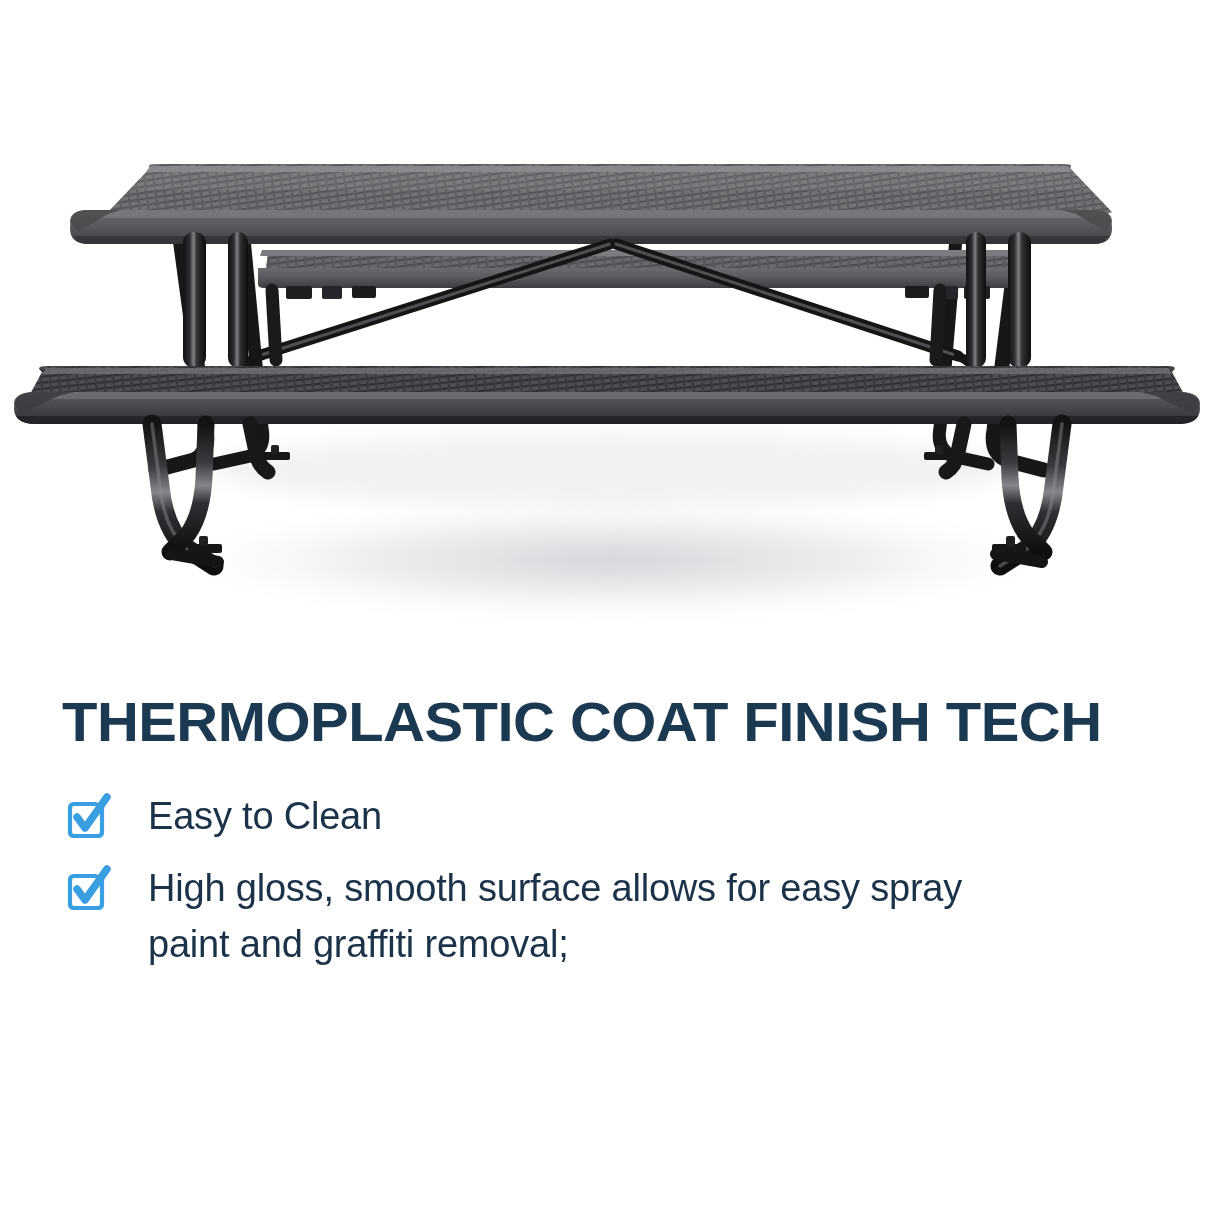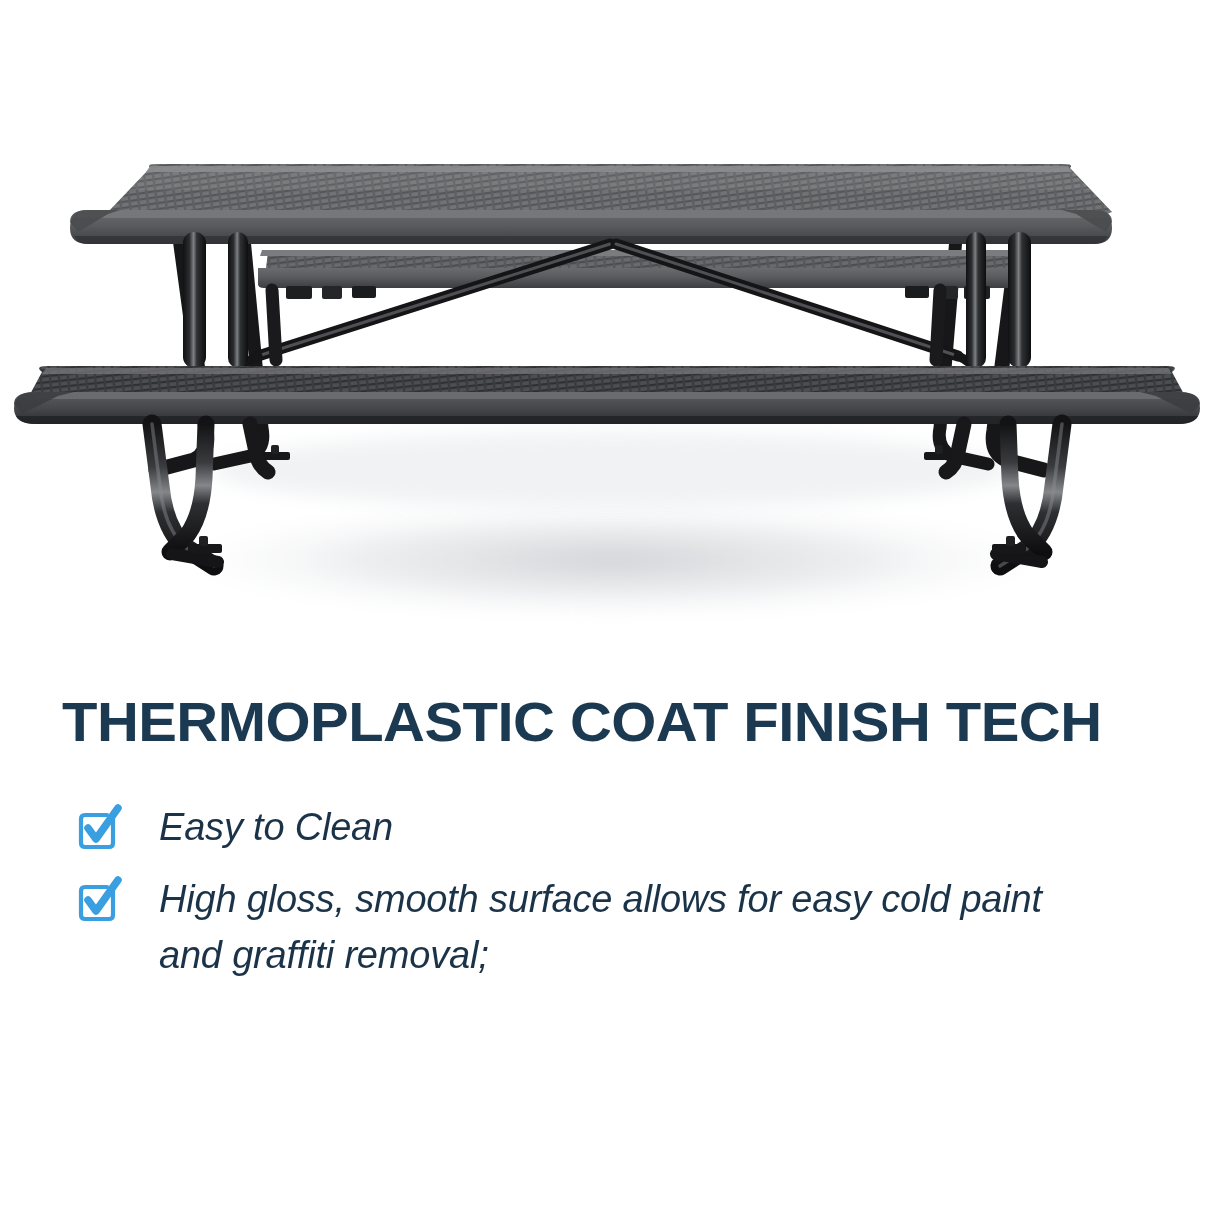--- a/index.html
+++ b/index.html
@@ -60,23 +60,22 @@
     transform: scaleX(1.035);
     transform-origin: left center;
   }
 
   .feature-list {
     position: absolute;
     left: 58px;
     top: 128px;
     width: 1130px;
     list-style: none;
-    margin: 11px;
+    margin: 0;
     padding: 0;
-    font-style: italic;
   }
 
   .feature-item {
     position: relative;
     display: block;
     padding-left: 90px;
     margin: 0 0 16px 0;
     min-height: 48px;
   }
   .feature-item:last-child { margin-bottom: 0; }
@@ -305,17 +304,17 @@
     </li>
 
 
     <li class="feature-item narrow">
       <span class="check-icon">
         <svg viewBox="0 0 48 48">
           <path d="M40 16 L40 40 Q40 44 36 44 L12 44 Q8 44 8 40 L8 16 Q8 12 12 12 L34 12" fill="none" stroke="#3a9fe0" stroke-width="4.2" stroke-linecap="round" stroke-linejoin="round"></path>
           <path d="M15 25 L23 36 L45 5" fill="none" stroke="#3a9fe0" stroke-width="7.5" stroke-linecap="round" stroke-linejoin="round"></path>
         </svg>
       </span>
-      <span class="feature-text">High gloss, smooth surface allows for easy cold paint and graffiti removal;</span>
+      <span class="feature-text">High gloss, smooth surface allows for easy spray paint and graffiti removal;</span>
     </li>
 
   </ul>
 </div>
 
 </body></html>

